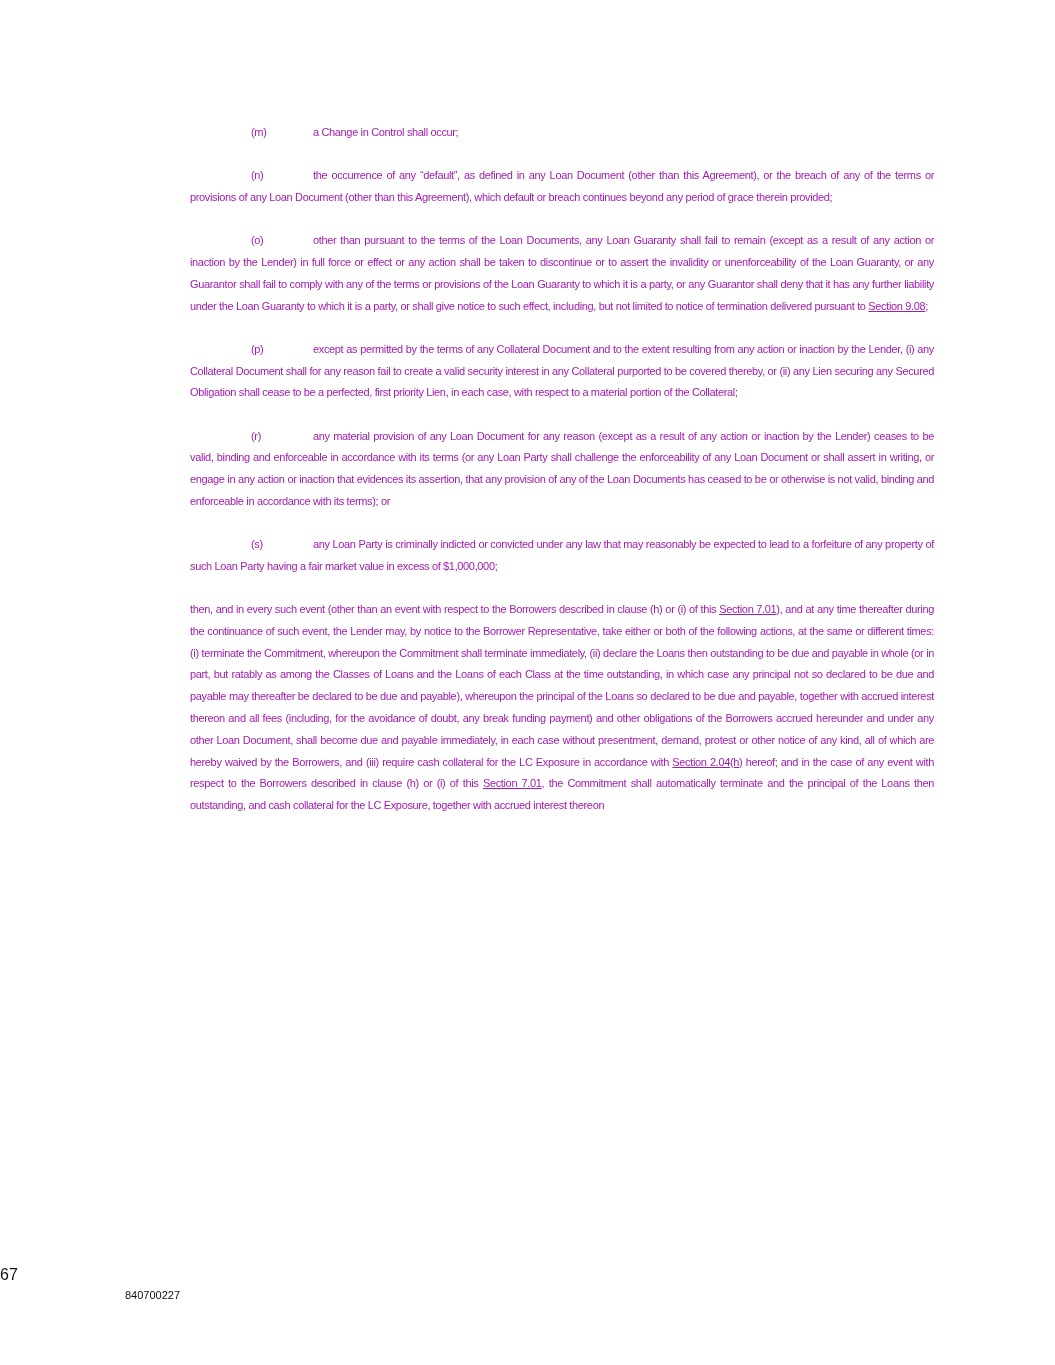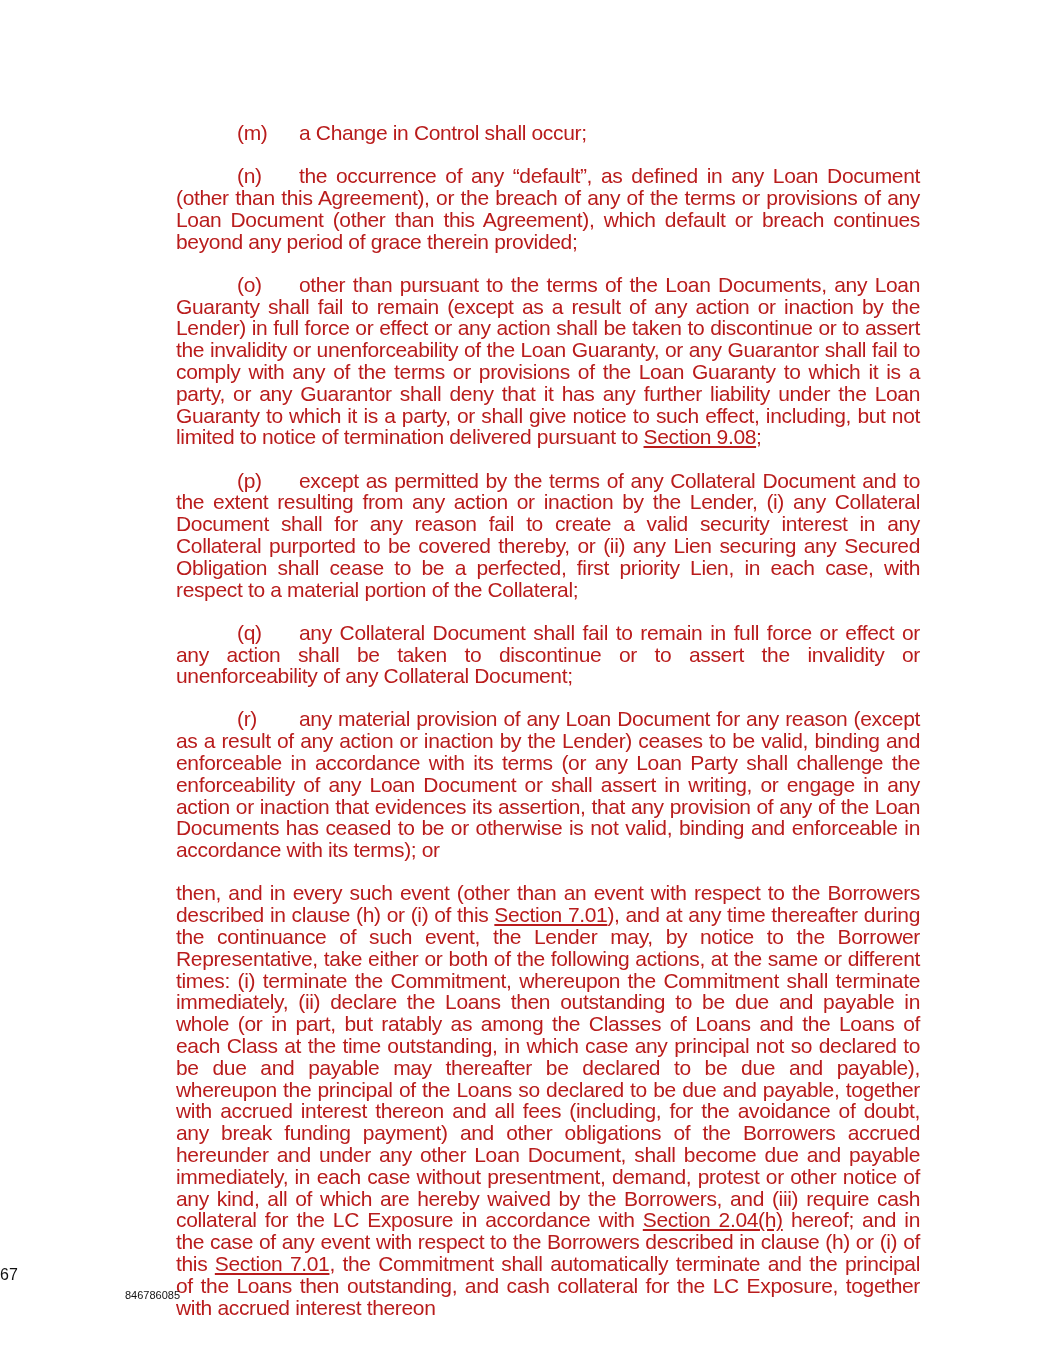--- a/index.html
+++ b/index.html
@@ -1,20 +1,20 @@
 <!DOCTYPE html>
 <html><head>
 <meta charset="utf-8">
 <style>
   html, body { margin: 0; padding: 0; background: #ffffff; }
   body { width: 1055px; height: 1365px; position: relative; overflow: hidden; }
   .page {
-    position: absolute; left: 176px; top: 122px; width: 744px;
-    font-family: "Liberation Sans", sans-serif; font-size: 21px; line-height: 21.8px;
-    color: #b91c1c; letter-spacing: -0.35px;
+    position: absolute; left: 190px; top: 122px; width: 744px;
+    font-family: "Liberation Sans", sans-serif; font-size: 11px; line-height: 21.8px;
+    color: #a21caf; letter-spacing: -0.35px;
   }
   .para { margin: 0 0 21.4px 0; text-align: justify; text-align-last: left; }
   .para .label { display: inline-block; width: 62px; margin-left: 61px; }
   .u { text-decoration: underline; }
   .page-number {
     position: absolute; left: 0; width: 1055px; text-align: left; top: 1266px;
     font-family: "Liberation Sans", sans-serif; font-size: 16px; color: #111;
   }
   .doc-id {
     position: absolute; left: 125px; top: 1289px;
@@ -22,19 +22,19 @@
   }
 </style>
 </head>
 <body>
 
 <div class="page">
   <p class="para"><span class="label">(m)</span><span>a Change in Control shall occur;</span></p>
   <p class="para"><span class="label">(n)</span><span>the occurrence of any “default”, as defined in any Loan Document (other than this Agreement), or the breach of any of the terms or provisions of any Loan Document (other than this Agreement), which default or breach continues beyond any period of grace therein provided;</span></p>
   <p class="para"><span class="label">(o)</span><span>other than pursuant to the terms of the Loan Documents, any Loan Guaranty shall fail to remain (except as a result of any action or inaction by the Lender) in full force or effect or any action shall be taken to discontinue or to assert the invalidity or unenforceability of the Loan Guaranty, or any Guarantor shall fail to comply with any of the terms or provisions of the Loan Guaranty to which it is a party, or any Guarantor shall deny that it has any further liability under the Loan Guaranty to which it is a party, or shall give notice to such effect, including, but not limited to notice of termination delivered pursuant to </span><span class="u">Section 9.08</span><span>;</span></p>
   <p class="para"><span class="label">(p)</span><span>except as permitted by the terms of any Collateral Document and to the extent resulting from any action or inaction by the Lender, (i) any Collateral Document shall for any reason fail to create a valid security interest in any Collateral purported to be covered thereby, or (ii) any Lien securing any Secured Obligation shall cease to be a perfected, first priority Lien, in each case, with respect to a material portion of the Collateral;</span></p>
-  <p class="para"><span class="label">(q)</span><span>any Collateral Document shall fail to remain in full force or effect or any action shall be taken to discontinue or to assert the invalidity or unenforceability of any Collateral Document;</span></p>
   <p class="para"><span class="label">(r)</span><span>any material provision of any Loan Document for any reason (except as a result of any action or inaction by the Lender) ceases to be valid, binding and enforceable in accordance with its terms (or any Loan Party shall challenge the enforceability of any Loan Document or shall assert in writing, or engage in any action or inaction that evidences its assertion, that any provision of any of the Loan Documents has ceased to be or otherwise is not valid, binding and enforceable in accordance with its terms); or</span></p>
+  <p class="para"><span class="label">(s)</span><span>any Loan Party is criminally indicted or convicted under any law that may reasonably be expected to lead to a forfeiture of any property of such Loan Party having a fair market value in excess of $1,000,000;</span></p>
   <p class="para"><span>then, and in every such event (other than an event with respect to the Borrowers described in clause (h) or (i) of this </span><span class="u">Section 7.01</span><span>), and at any time thereafter during the continuance of such event, the Lender may, by notice to the Borrower Representative, take either or both of the following actions, at the same or different times:  (i) terminate the Commitment, whereupon the Commitment shall terminate immediately, (ii) declare the Loans then outstanding to be due and payable in whole (or in part, but ratably as among the Classes of Loans and the Loans of each Class at the time outstanding, in which case any principal not so declared to be due and payable may thereafter be declared to be due and payable), whereupon the principal of the Loans so declared to be due and payable, together with accrued interest thereon and all fees (including, for the avoidance of doubt, any break funding payment) and other obligations of the Borrowers accrued hereunder and under any other Loan Document, shall become due and payable immediately, in each case without presentment, demand, protest or other notice of any kind, all of which are hereby waived by the Borrowers, and (iii) require cash collateral for the LC Exposure in accordance with </span><span class="u">Section 2.04(h)</span><span> hereof; and in the case of any event with respect to the Borrowers described in clause (h) or (i) of this </span><span class="u">Section 7.01</span><span>, the Commitment shall automatically terminate and the principal of the Loans then outstanding, and cash collateral for the LC Exposure, together with accrued interest thereon</span></p>
 </div>
 
 <div class="page-number">67</div>
-<div class="doc-id">846786085</div>
+<div class="doc-id">840700227</div>
 
 </body></html>

